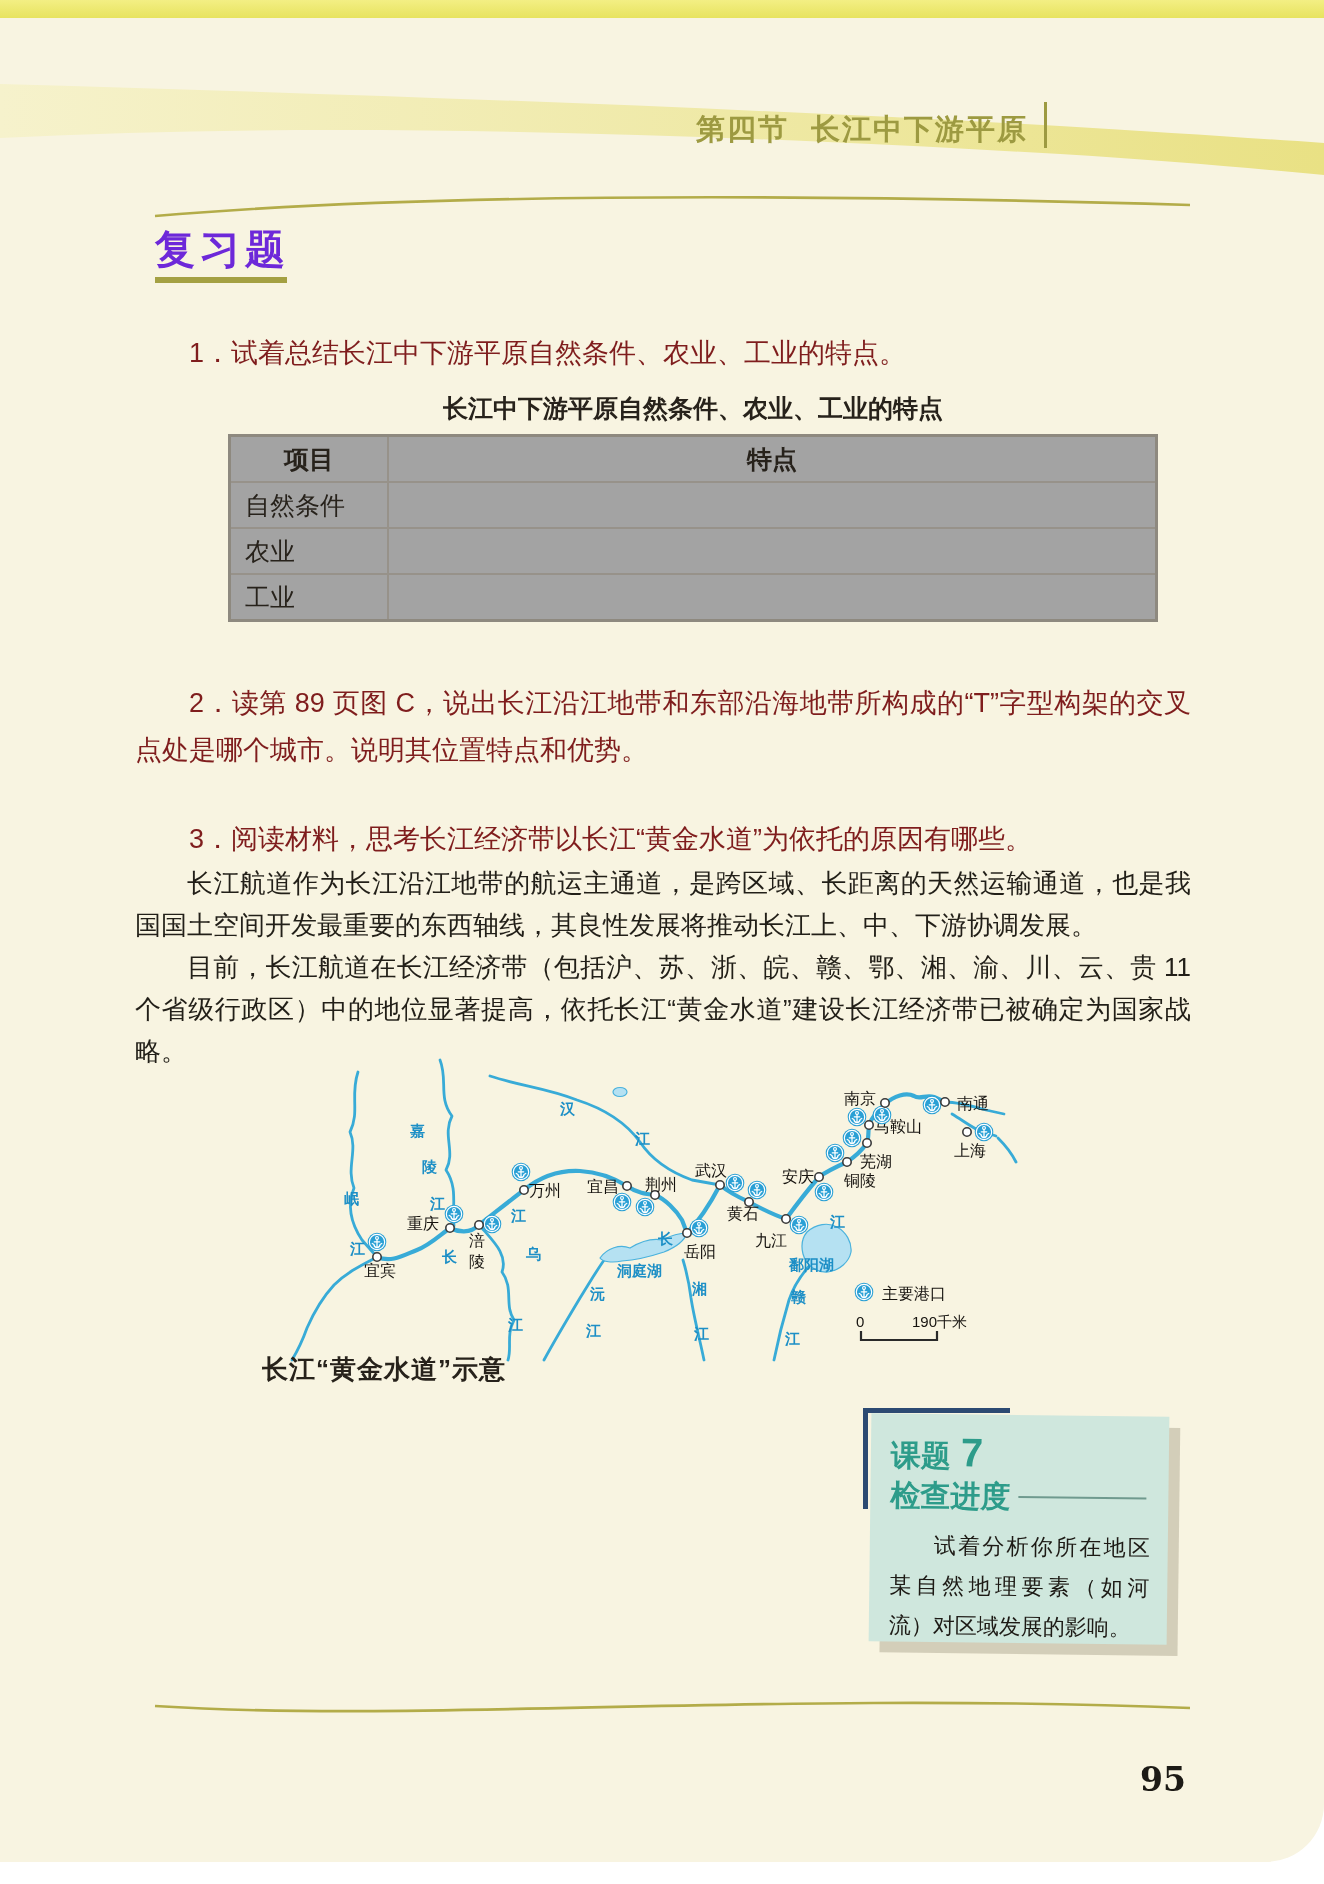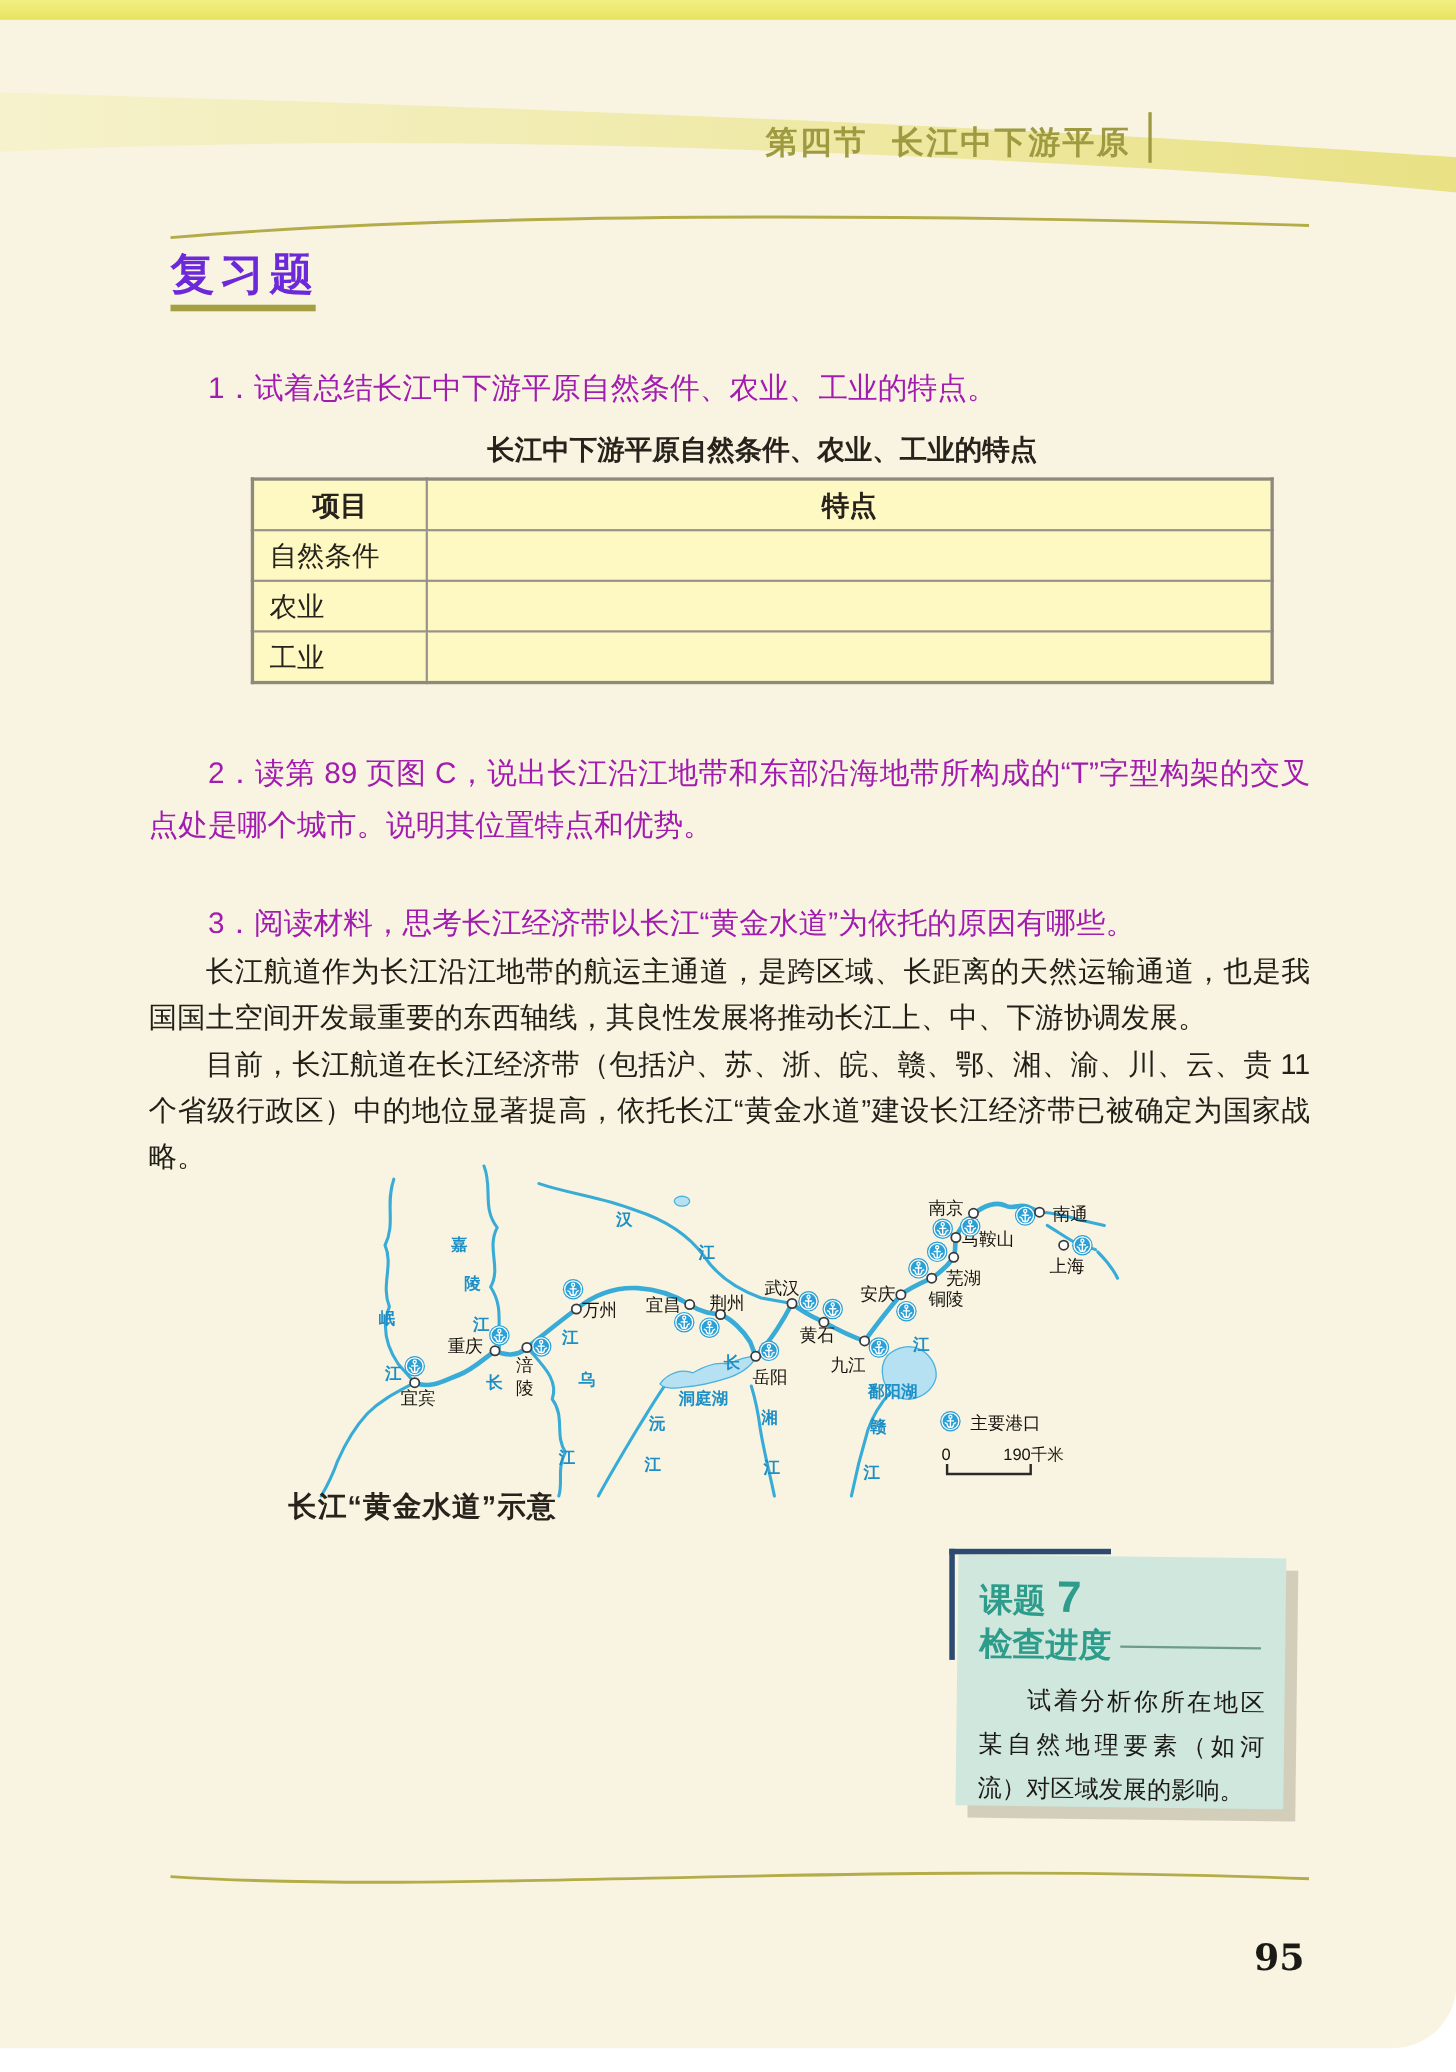--- a/index.html
+++ b/index.html
@@ -10,29 +10,29 @@
   .topbar{position:absolute;top:0;left:0;width:100%;height:18px;
           background:linear-gradient(#f3ef84,#e7e35f);}
   svg.decor{position:absolute;left:0;top:0;pointer-events:none;}
   .header-text{position:absolute;top:110px;left:0;width:1028px;text-align:right;
                color:#9d9a41;font-weight:bold;font-size:29px;letter-spacing:2px;}
   .header-text .sec{margin-right:22px;}
   .header-bar{position:absolute;top:102px;left:1044px;width:3px;height:46px;background:#9d9a41;}
   .review-heading{position:absolute;left:155px;top:222px;font-size:40px;font-weight:bold;
                   color:#6d28d9;letter-spacing:5px;}
   .review-underline{position:absolute;left:155px;top:277px;width:132px;height:6px;background:#a4a042;}
-  .q{position:absolute;left:135px;width:1056px;font-size:27px;color:#a21caf;
+  .q{position:absolute;left:135px;width:1056px;font-size:27px;color:#7f1d1d;
      line-height:47px;text-indent:2em;text-align:justify;}
   #q1{top:330px;}
   #q2{top:680px;}
   #q3{top:816px;}
   .tbl-title{position:absolute;left:228px;top:392px;width:930px;text-align:center;
              font-weight:bold;font-size:25px;color:#27221b;}
   table.fill{position:absolute;left:228px;top:434px;width:930px;border-collapse:collapse;
-             background:#fef9c3;border:3px solid #8e897f;table-layout:fixed;}
+             background:#a3a3a3;border:3px solid #8e897f;table-layout:fixed;}
   table.fill th,table.fill td{border:2px solid #97928a;font-size:25px;color:#27221b;
              height:44px;padding:0 14px;}
   table.fill th{font-weight:bold;text-align:center;}
   table.fill .c1{width:128px;}
   table.fill td.lbl{font-weight:normal;text-align:left;}
   .material{position:absolute;left:135px;top:862px;width:1056px;
             font-family:Liberation Sans, sans-serif;font-size:26px;line-height:42px;
             color:#221f18;text-align:justify;}
   .material p{margin:0;text-indent:2em;}
   .map-wrap{position:absolute;left:262px;top:1050px;width:760px;height:314px;}

